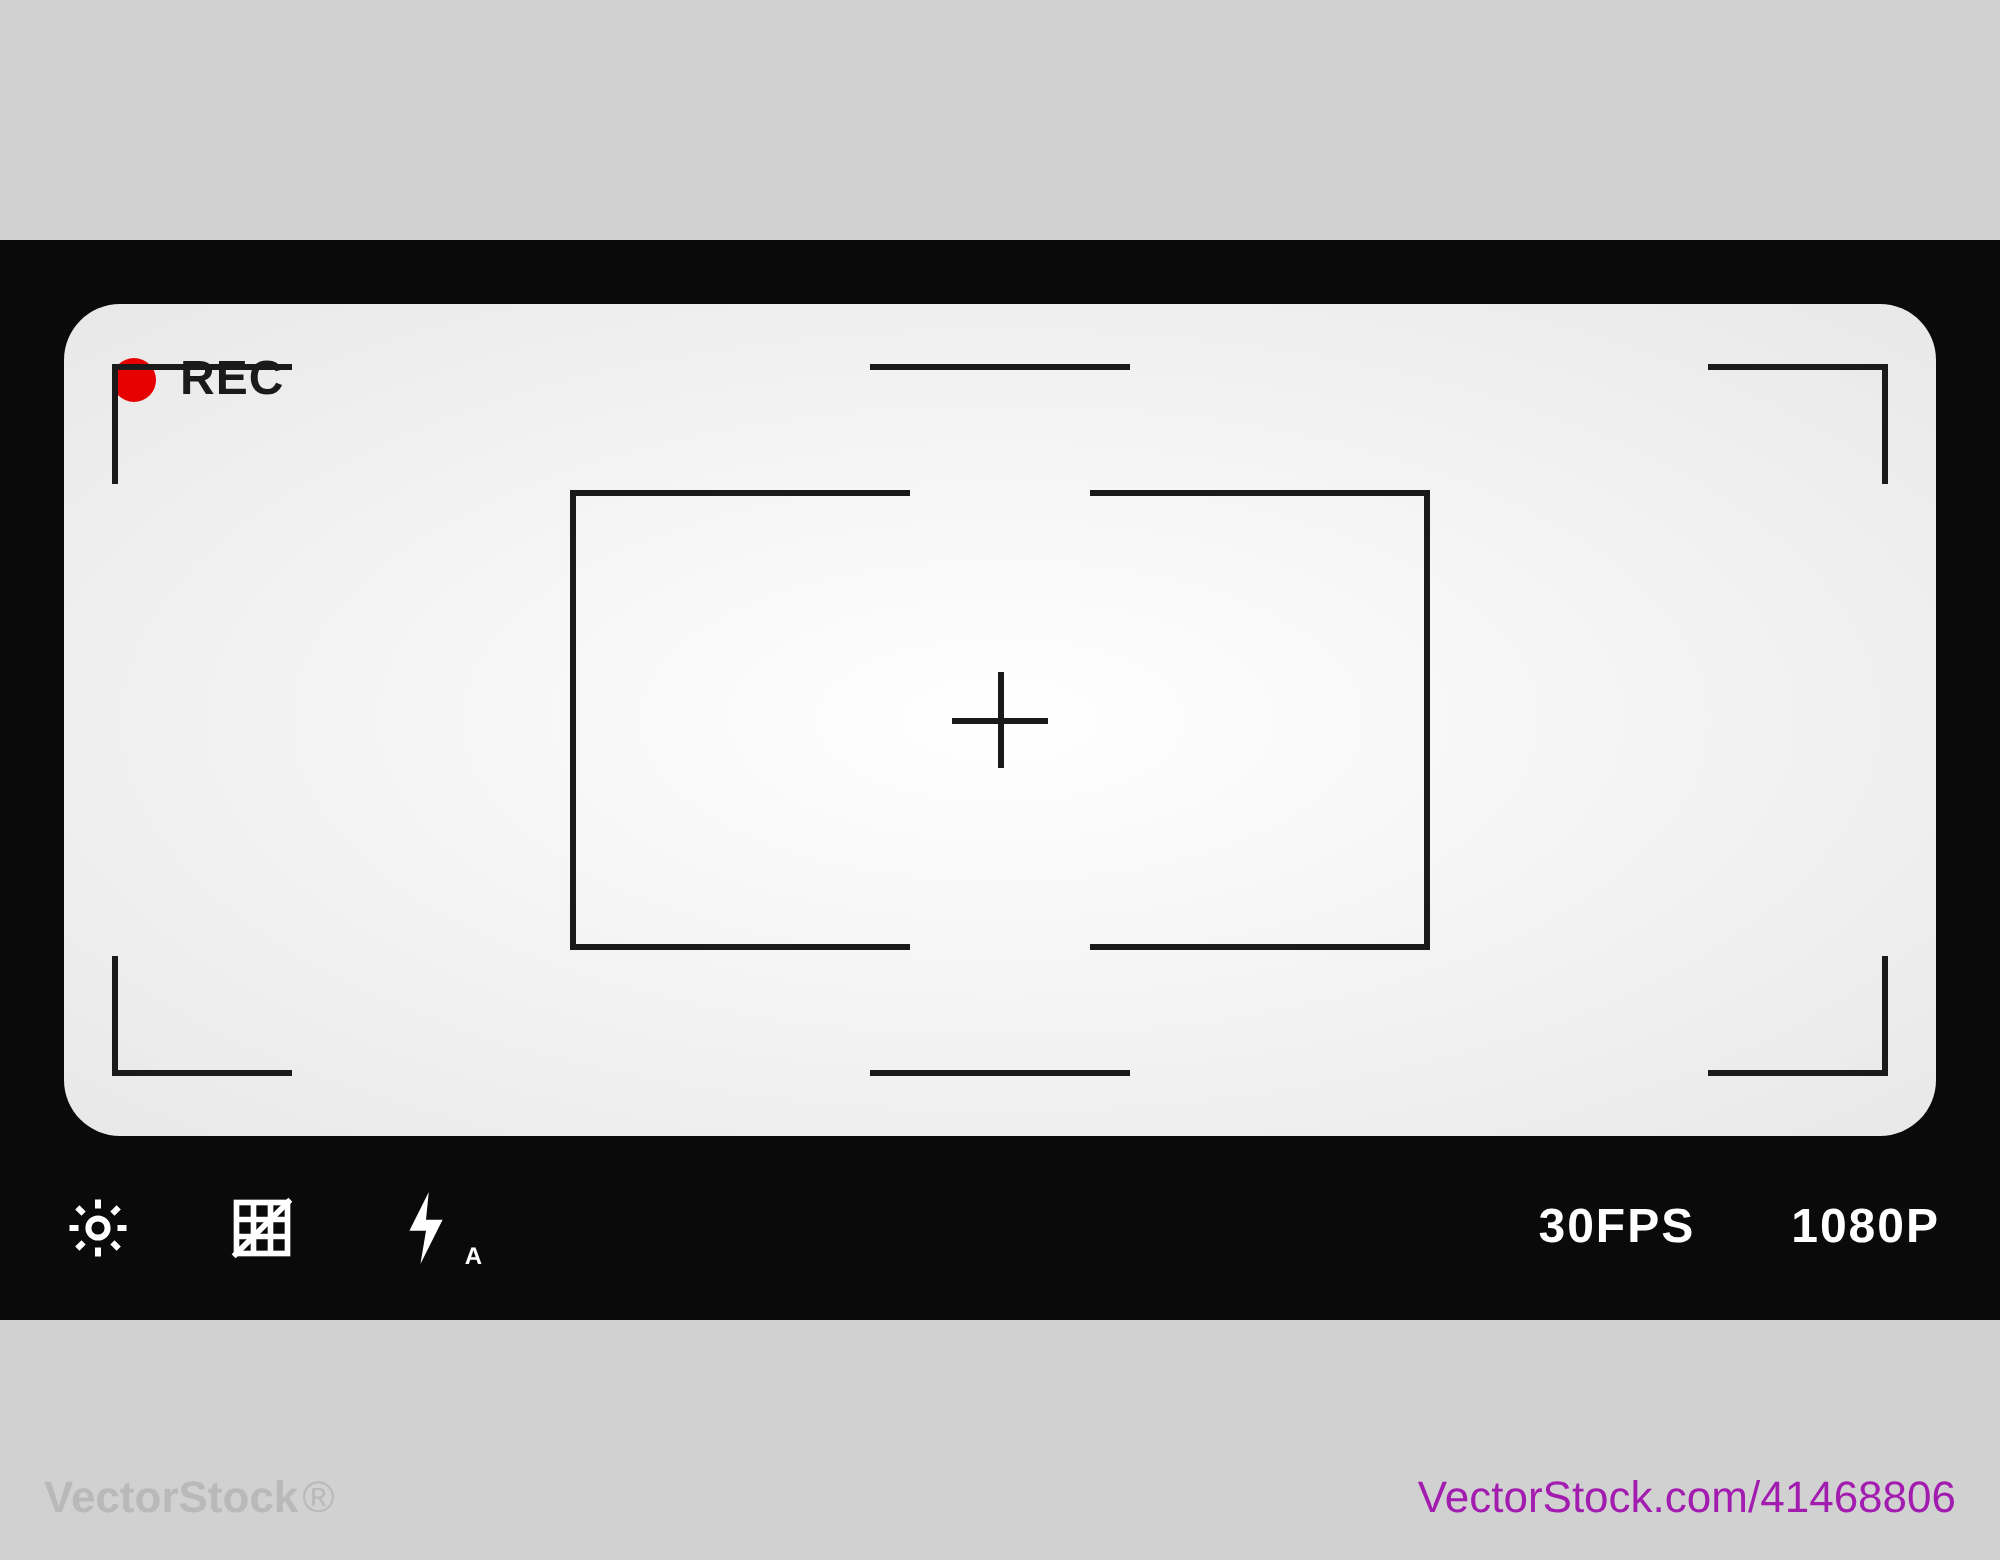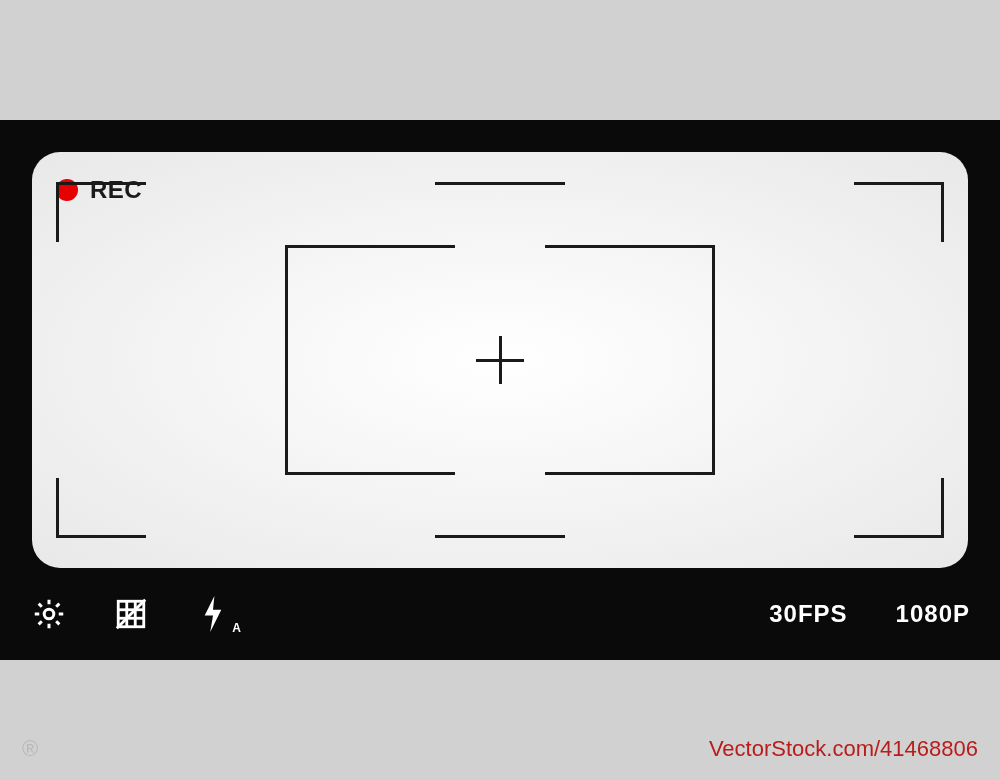--- a/index.html
+++ b/index.html
@@ -65,21 +65,21 @@
     .stat { font-size:24px; margin-left:48px; }
     .flash-wrap { position:relative; }
     .flash-sub { position:absolute; right:-10px; bottom:-2px; font-size:12px; font-weight:700; }
     
     .watermark-left {
       position:absolute; left:22px; bottom:18px; color:#b9b9b9;
       font-family:Arial,sans-serif; font-size:22px; font-weight:400;
       display:flex; align-items:center; gap:2px;
     }
     .watermark-right {
-      position:absolute; right:22px; bottom:18px; color:#b91c1c;
+      position:absolute; right:22px; bottom:18px; color:#a21caf;
       font-family:Arial,sans-serif; font-size:22px; font-weight:400;
     }
     svg { display:block; }
   </style>
 </head>
 <body>
 
 <div class="camera-frame">
 
   <div class="viewfinder">
@@ -136,17 +136,18 @@
       </svg>
       <span class="flash-sub">A</span>
     </div>
     <div class="spacer"></div>
     <div class="stat">30FPS</div>
     <div class="stat">1080P</div>
   </div>
 </div>
 
 <div class="watermark-left">
+  <span style="font-weight:700">VectorStock</span>
     <span>®</span>
 </div>
 <div class="watermark-right">
   <span>VectorStock.com</span>/<span>41468806</span>
 </div>
 
 </body></html>

